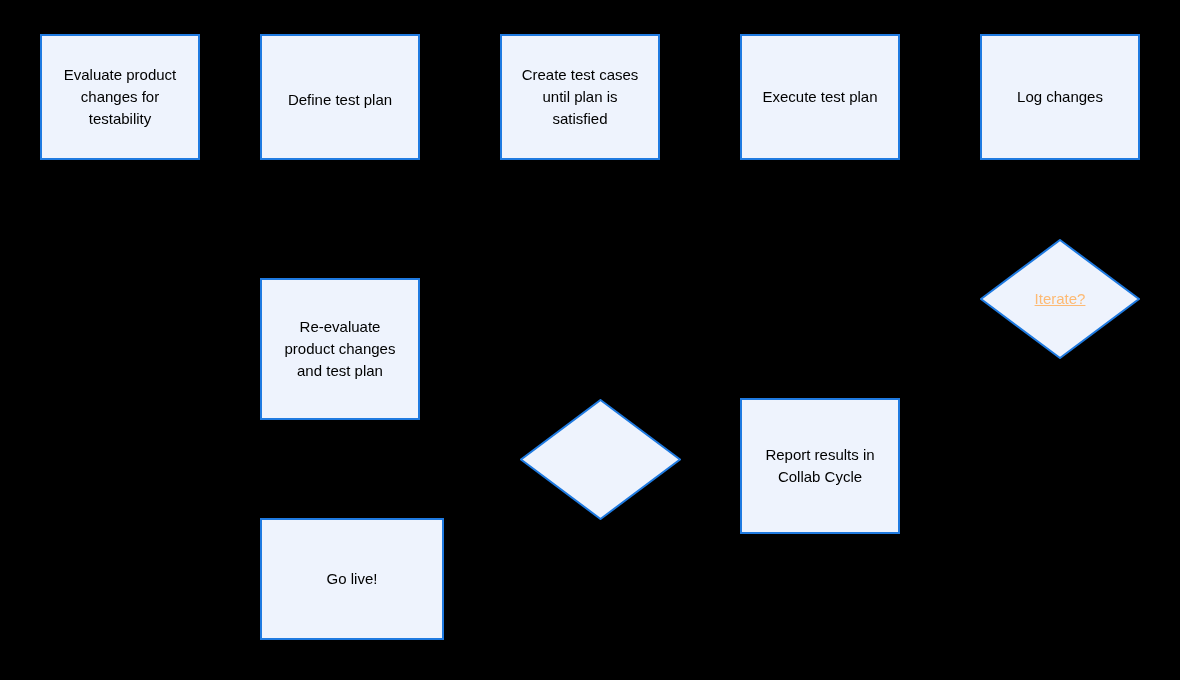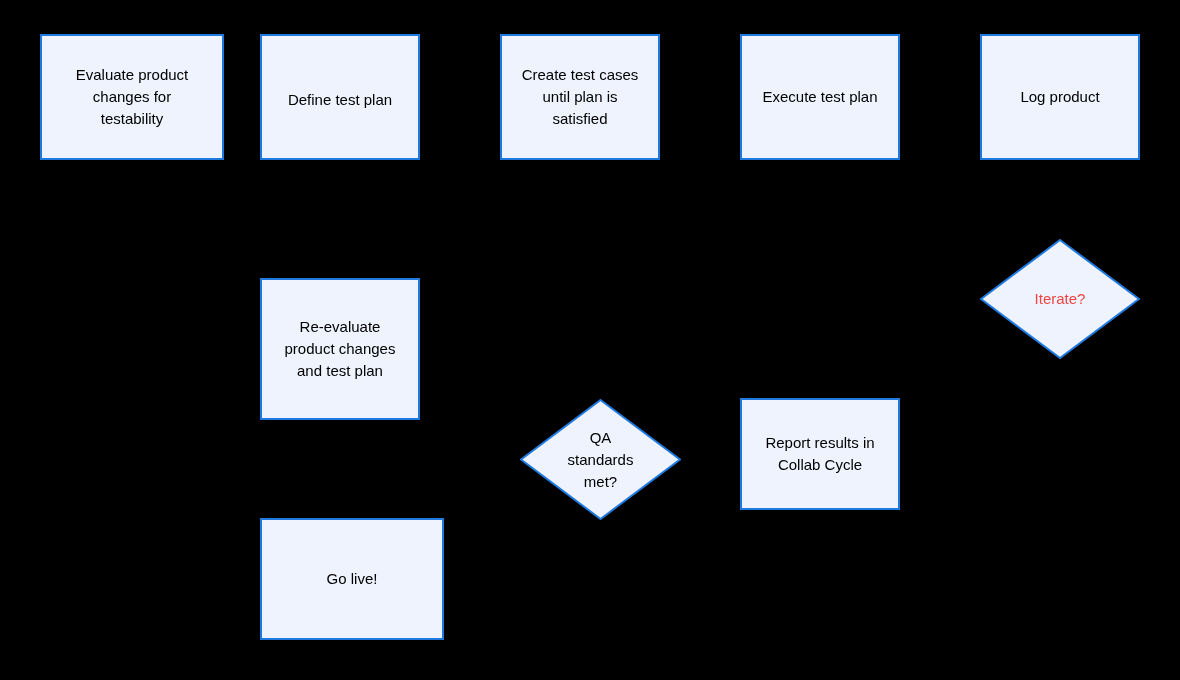--- a/index.html
+++ b/index.html
@@ -60,58 +60,55 @@
     position: absolute;
     background: #000000;
   }
 </style>
 </head>
 <body>
 
 <div id="canvas" style="width: 1180px; height: 680px; background: rgb(0, 0, 0);">
     <div class="artifact" style="left: 339px; top: 272px; width: 3px; height: 5px;"></div>
     <div class="artifact" style="left: 736px; top: 448px; width: 3px; height: 20px;"></div>
-    <div class="node process" style="left: 40px; top: 34px; width: 184px; height: 126px;">
+    <div class="node process" style="left: 40px; top: 34px; width: 160px; height: 126px;">
       <span class="node-label" style="color: rgb(0, 0, 0);">Evaluate product
 changes for
 testability</span>
     </div>
     <div class="node process" style="left: 260px; top: 34px; width: 160px; height: 126px;">
       <span class="node-label" style="color: rgb(0, 0, 0); margin-top: 6px;">Define test plan</span>
     </div>
     <div class="node process" style="left: 500px; top: 34px; width: 160px; height: 126px;">
       <span class="node-label" style="color: rgb(0, 0, 0);">Create test cases
 until plan is
 satisfied</span>
     </div>
     <div class="node process" style="left: 740px; top: 34px; width: 160px; height: 126px;">
       <span class="node-label" style="color: rgb(0, 0, 0);">Execute test plan</span>
     </div>
     <div class="node process" style="left: 980px; top: 34px; width: 160px; height: 126px;">
-      <span class="node-label" style="color: rgb(0, 0, 0);">Log product</span>
+      <span class="node-label" style="color: rgb(0, 0, 0);">Log changes</span>
     </div>
     <div class="node decision" style="left: 980px; top: 239px; width: 160px; height: 120px;">
       <svg class="diamond-svg" viewBox="0 0 160 120" preserveAspectRatio="none">
         <polygon points="80,1 159,60 80,119 1,60" fill="#eef3fd" stroke="#1f7ae0" stroke-width="2" stroke-linejoin="miter"></polygon>
       </svg>
-      <span class="node-label" style="color: #ef4444;">Iterate?</span>
+      <span class="node-label" style="color: #fdba74; text-decoration: underline;">Iterate?</span>
     </div>
     <div class="node process" style="left: 260px; top: 278px; width: 160px; height: 142px;">
       <span class="node-label" style="color: rgb(0, 0, 0);">Re-evaluate
 product changes
 and test plan</span>
     </div>
     <div class="node decision" style="left: 520px; top: 399px; width: 161px; height: 121px;">
       <svg class="diamond-svg" viewBox="0 0 161 121" preserveAspectRatio="none">
         <polygon points="80.5,1 160,60.5 80.5,120 1,60.5" fill="#eef3fd" stroke="#1f7ae0" stroke-width="2" stroke-linejoin="miter"></polygon>
       </svg>
-      <span class="node-label" style="color: rgb(0, 0, 0);">QA
-standards
-met?</span>
     </div>
-    <div class="node process" style="left: 740px; top: 398px; width: 160px; height: 112px;">
+    <div class="node process" style="left: 740px; top: 398px; width: 160px; height: 136px;">
       <span class="node-label" style="color: rgb(0, 0, 0);">Report results in
 Collab Cycle</span>
     </div>
     <div class="node process" style="left: 260px; top: 518px; width: 184px; height: 122px;">
       <span class="node-label" style="color: rgb(0, 0, 0);">Go live!</span>
     </div>
   </div>
 
 </body></html>

